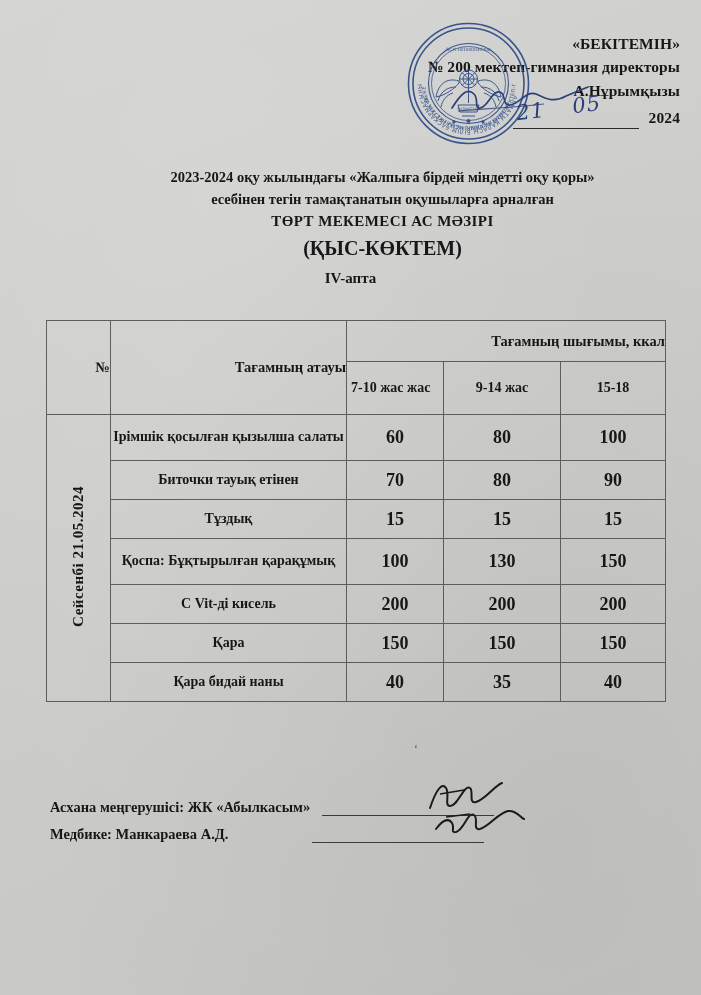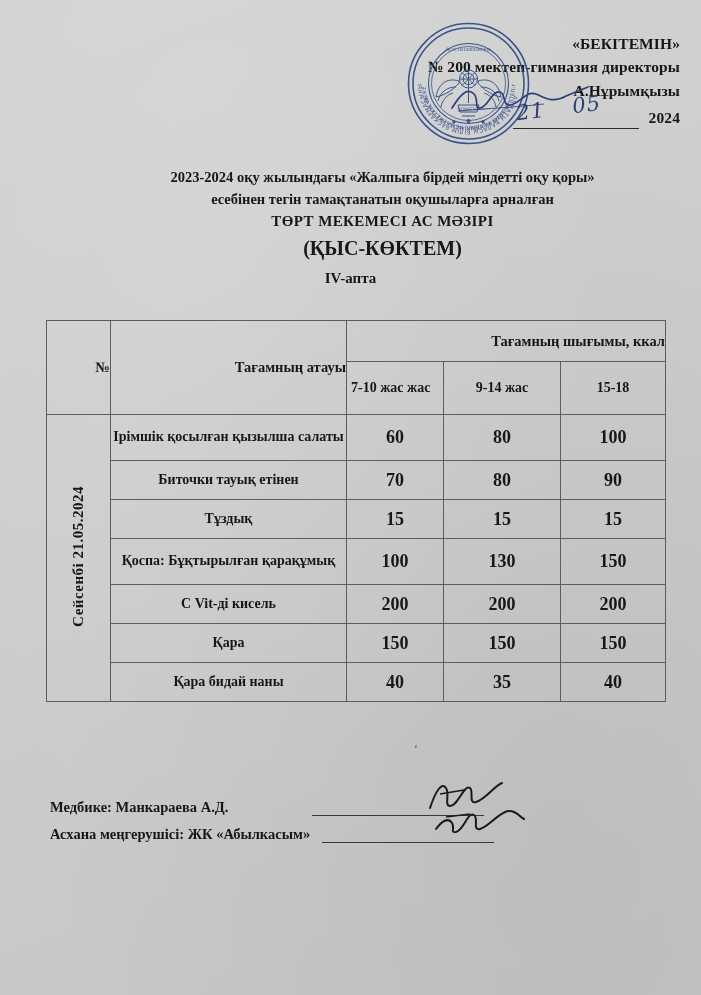--- a/index.html
+++ b/index.html
@@ -373,26 +373,26 @@
         <td class="cell-num">35</td>
         <td class="cell-num">40</td>
       </tr>
     </tbody>
   </table>
 
   <div class="stray-mark">ʻ</div>
 
   <div class="footer">
     <div class="foot-row">
+      <span class="foot-label">Асхана меңгерушісі: ЖК «Абылкасым»</span>
+      <span class="foot-rule rule-1"></span>
+    </div>
+    <div class="foot-row">
       <span class="foot-label">Медбике:  Манкараева А.Д.</span>
       <span class="foot-rule rule-2"></span>
-    </div>
-    <div class="foot-row">
-      <span class="foot-label">Асхана меңгерушісі: ЖК «Абылкасым»</span>
-      <span class="foot-rule rule-1"></span>
     </div>
   </div>
 
   <svg class="sig-1" viewBox="0 0 96 32">
     <path d="M6 28 C 12 10, 18 2, 22 8 C 26 14, 20 26, 26 26 C 34 26, 40 4, 46 8
              C 50 11, 44 24, 52 22 C 62 19, 70 6, 78 3" fill="none" stroke="#1a1a1a" stroke-width="2" stroke-linecap="round"></path>
     <path d="M16 14 L 40 10" fill="none" stroke="#1a1a1a" stroke-width="1.6"></path>
   </svg>
   <svg class="sig-2" viewBox="0 0 96 32">
     <path d="M4 24 C 10 16, 16 12, 20 18 C 23 23, 18 28, 24 27 C 32 25, 36 6, 42 10

